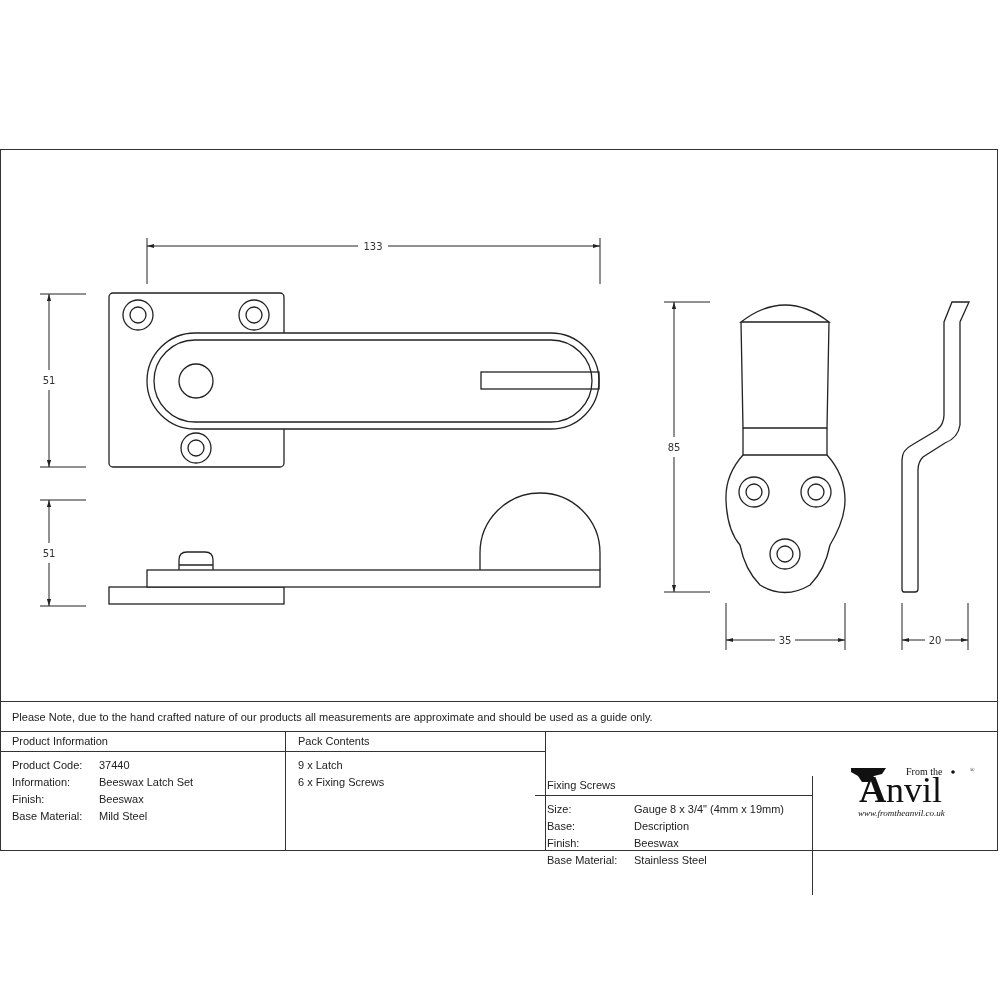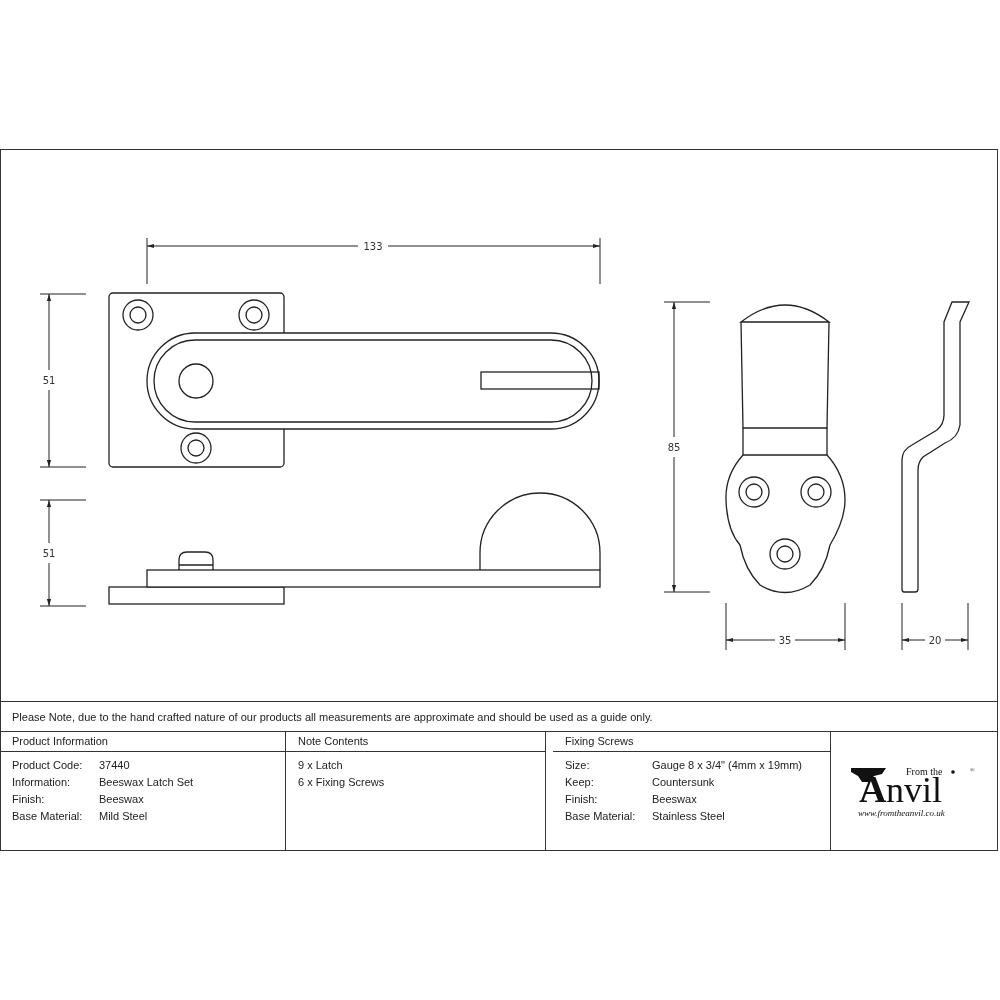--- a/index.html
+++ b/index.html
@@ -132,36 +132,36 @@
           <span class="k">Finish:</span>
           <span>Beeswax</span>
         </div>
       <div class="row">
           <span class="k">Base Material:</span>
           <span>Mild Steel</span>
         </div>
     </div>
   </div>
   <div class="col" style="left:286px;width:260px;">
-    <div class="head">Note Contents</div>
+    <div class="head">Pack Contents</div>
     <div class="body">
       <div class="row">9 x Latch</div>
       <div class="row">6 x Fixing Screws</div>
     </div>
   </div>
-  <div class="col" style="left:553px;width:278px;">
+  <div class="col" style="left:535px;width:278px;margin-top:44px;">
     <div class="head">Fixing Screws</div>
     <div class="body">
       <div class="row">
           <span class="k">Size:</span>
           <span>Gauge 8 x 3/4" (4mm x 19mm)</span>
         </div>
       <div class="row">
-          <span class="k">Keep:</span>
-          <span>Countersunk</span>
+          <span class="k">Base:</span>
+          <span>Description</span>
         </div>
       <div class="row">
           <span class="k">Finish:</span>
           <span>Beeswax</span>
         </div>
       <div class="row">
           <span class="k">Base Material:</span>
           <span>Stainless Steel</span>
         </div>
     </div>

